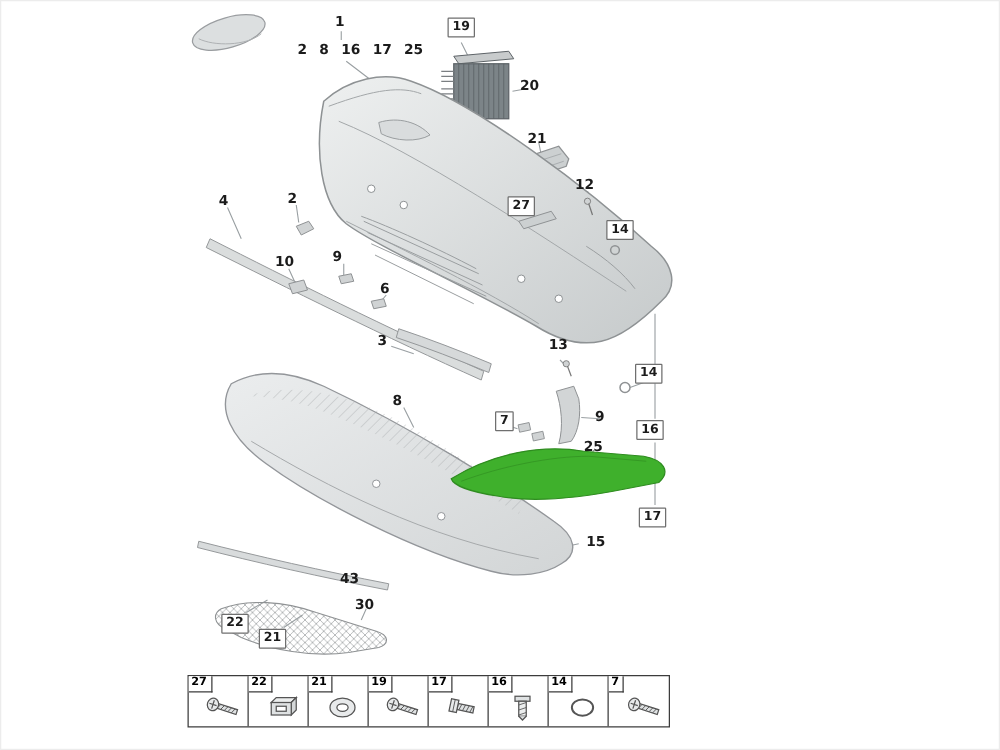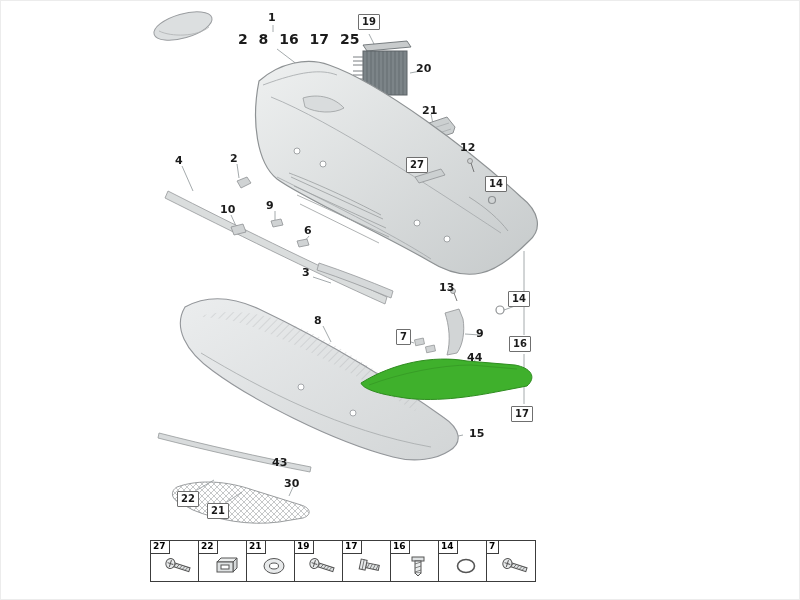--- a/index.html
+++ b/index.html
@@ -1,21 +1,21 @@
 <!DOCTYPE html>
 <html><head>
 <meta charset="utf-8">
 <style>
   html,body{margin:0;padding:0;background:#fff;}
   #page{position:relative;width:800px;height:600px;background:#fff;border:1px solid #ececec;box-sizing:border-box;overflow:hidden;
         font-family:"DejaVu Sans","Liberation Sans",sans-serif;}
   #diagram-svg{position:absolute;left:0;top:0;width:800px;height:600px;}
   .callout{position:absolute;font-weight:bold;font-size:11px;color:#1b1b1b;white-space:nowrap;line-height:13px;}
   .callout.boxed{font-size:10px;border:1px solid #6f6f6f;background:#fff;padding:0 3px;line-height:14px;border-radius:1px;}
-  .callout.sub{word-spacing:6px;font-size:14px;}
+  .callout.sub{word-spacing:6px;font-size:11px;}
   #legend-row{position:absolute;left:149px;top:539px;display:flex;border:1px solid #3c3c3c;background:#fff;}
   .legend-cell{position:relative;width:48px;height:40px;box-sizing:border-box;border-right:1px solid #3c3c3c;}
   .legend-cell:last-child{border-right:none;}
   .legend-num{position:absolute;left:0;top:0;font-size:9px;font-weight:bold;padding:1px 3px 1px 2px;
               border-right:1px solid #3c3c3c;border-bottom:1px solid #3c3c3c;background:#fff;line-height:1.1;}
   .licon{position:absolute;right:2px;bottom:2px;width:36px;height:26px;}
 </style>
 </head>
 <body>
 
@@ -139,26 +139,26 @@
   <div class="callout" style="left:421px;top:103px">21</div>
   <div class="callout boxed" style="left:405px;top:156px">27</div>
   <div class="callout" style="left:459px;top:140px">12</div>
   <div class="callout boxed" style="left:484px;top:175px">14</div>
   <div class="callout" style="left:174px;top:153px">4</div>
   <div class="callout" style="left:229px;top:151px">2</div>
   <div class="callout" style="left:219px;top:202px">10</div>
   <div class="callout" style="left:265px;top:198px">9</div>
   <div class="callout" style="left:303px;top:223px">6</div>
   <div class="callout" style="left:301px;top:265px">3</div>
-  <div class="callout" style="left:438px;top:280px">13</div>
+  <div class="callout" style="left:438px;top:268px">13</div>
   <div class="callout boxed" style="left:507px;top:290px">14</div>
   <div class="callout boxed" style="left:395px;top:328px">7</div>
   <div class="callout" style="left:475px;top:326px">9</div>
   <div class="callout" style="left:313px;top:313px">8</div>
-  <div class="callout" style="left:466px;top:350px">44</div>
+  <div class="callout" style="left:466px;top:350px">25</div>
   <div class="callout boxed" style="left:508px;top:335px">16</div>
   <div class="callout boxed" style="left:510px;top:405px">17</div>
   <div class="callout" style="left:468px;top:426px">15</div>
   <div class="callout" style="left:271px;top:455px">43</div>
   <div class="callout" style="left:283px;top:476px">30</div>
   <div class="callout boxed" style="left:176px;top:490px">22</div>
   <div class="callout boxed" style="left:206px;top:502px">21</div>
 
   <div id="legend-row">
       <div class="legend-cell">

